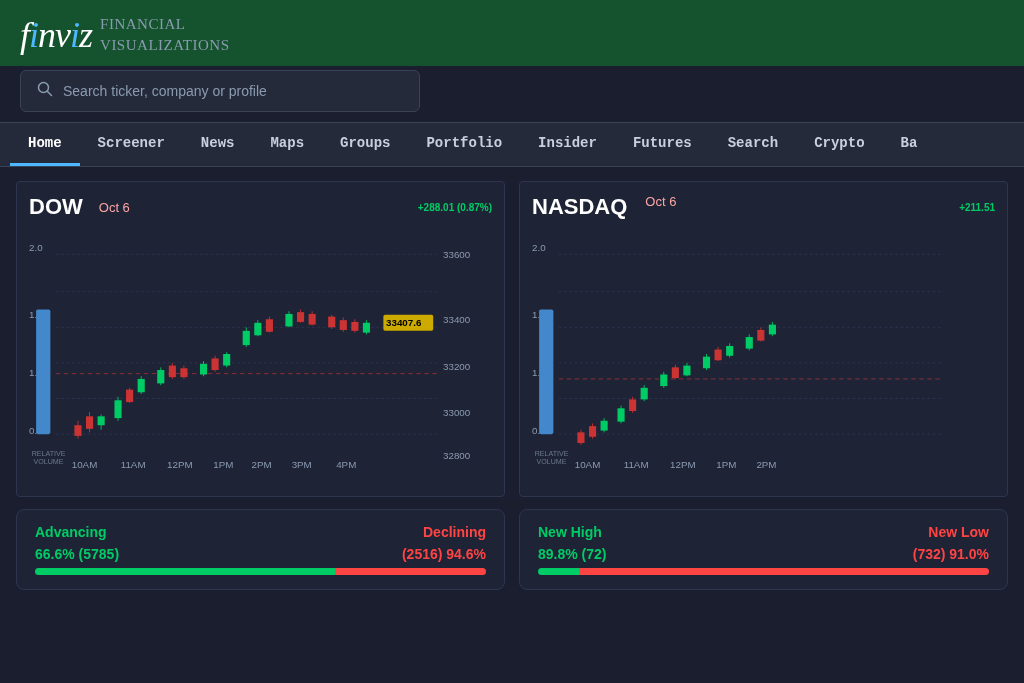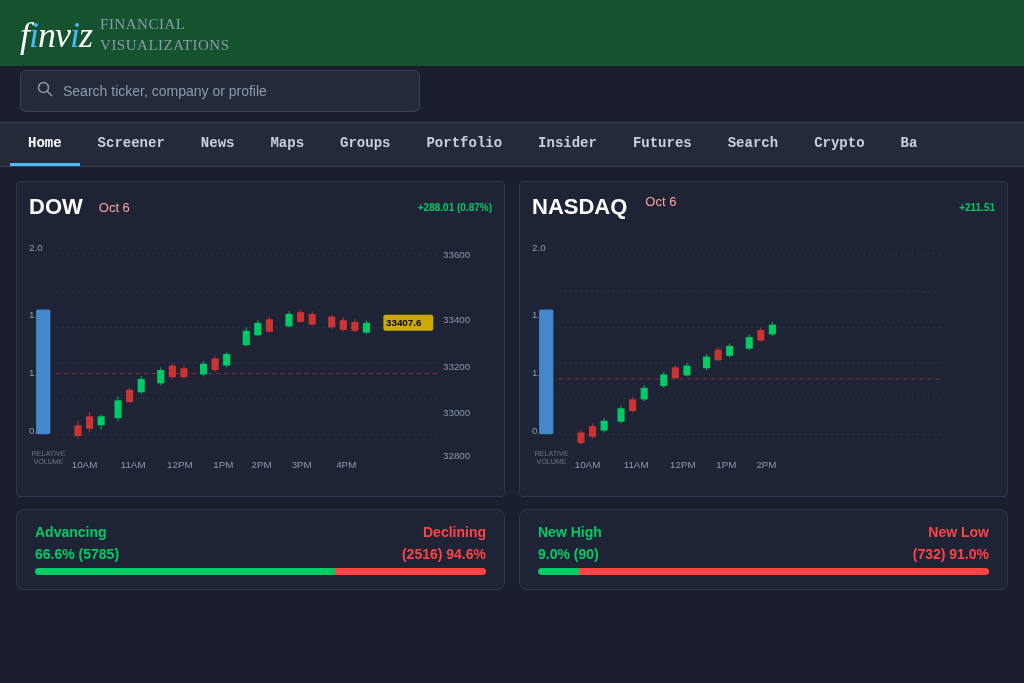--- a/index.html
+++ b/index.html
@@ -461,21 +461,21 @@
         <div class="stat-bar-red" style="width:33.4%"></div>
       </div>
     </div>
 
     <div class="stat-card">
       <div class="stat-row">
         <span class="stat-label-green">New High</span>
         <span class="stat-label-red">New Low</span>
       </div>
       <div class="stat-row">
-        <span class="stat-value-green">9.0% (90)</span>
+        <span class="stat-value-green">89.8% (72)</span>
         <span class="stat-value-red">(732) 91.0%</span>
       </div>
       <div class="stat-bar-container">
         <div class="stat-bar-green" style="width:9%"></div>
         <div class="stat-bar-red" style="width:91%"></div>
       </div>
     </div>
 
   </div>
 

